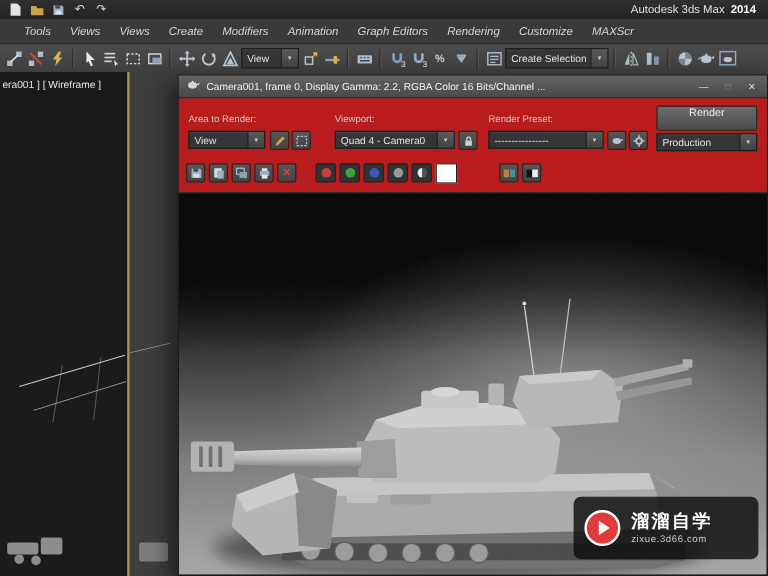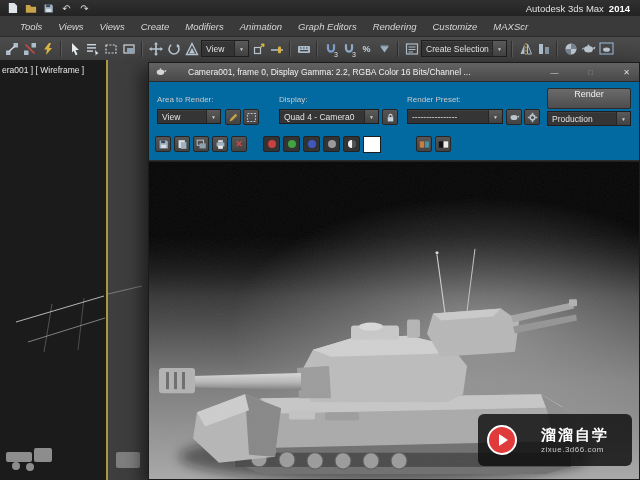--- a/index.html
+++ b/index.html
@@ -44,41 +44,41 @@
 
   .viewport{position:absolute;left:0;top:0;width:164px;height:100%;}
   .vp-canvas{position:absolute;left:0;top:0;width:106px;height:100%;background:#1b1b1b;border-right:2px solid #ab9840;}
   .vp-label{position:absolute;left:2px;top:5px;font-size:8.5px;color:#e8e8e8;white-space:nowrap;z-index:2;}
   .vp-svg{position:absolute;inset:0;}
 
   
   .rfw{position:absolute;left:148px;top:2px;right:0;bottom:0;background:#444;border:1px solid #1b1b1b;
        box-shadow:-7px 7px 16px rgba(0,0,0,.5);display:flex;flex-direction:column;}
   .rfw-tb{height:18px;background:linear-gradient(#636363,#494949);border-bottom:1px solid #2a2a2a;
-          display:flex;align-items:center;padding:0 5px;gap:21px;flex:none;}
+          display:flex;align-items:center;padding:0 5px;gap:5px;flex:none;}
   .rfw-title{flex:1;font-size:8.5px;color:#f2f2f2;white-space:nowrap;overflow:hidden;}
   .winbtn{width:15px;height:13px;display:flex;align-items:center;justify-content:center;font-size:8px;color:#ddd;flex:none;}
   .winbtn.dis{color:#8d8d8d;}
 
-  .rfw-controls{height:78px;position:relative;background:#0369a1;border-bottom:1px solid #2d2d2d;flex:none;font-size:8px;color:#c9c9c9;}
+  .rfw-controls{height:78px;position:relative;background:#b91c1c;border-bottom:1px solid #2d2d2d;flex:none;font-size:8px;color:#c9c9c9;}
   .lbl{position:absolute;white-space:nowrap;}
   .rfw-tools{position:absolute;left:6px;right:6px;top:52px;height:20px;display:flex;align-items:center;gap:3px;}
   .chb{width:17px;height:16px;background:#333;border:1px solid #222;border-radius:2px;display:flex;align-items:center;justify-content:center;flex:none;box-sizing:border-box;}
   .dot{width:8px;height:8px;border-radius:50%;display:block;}
   .swatch{width:16px;height:15px;background:#fff;border:1px solid #1c1c1c;flex:none;}
 
   .rfw-img{flex:1;background:#000;position:relative;overflow:hidden;border-top:1px solid #202020;}
   .rfw-img svg{position:absolute;inset:0;width:100%;height:100%;}
 
   .renderbtn{position:absolute;right:8px;top:6px;width:82px;height:19px;background:linear-gradient(#6b6b6b,#4d4d4d);
              border:1px solid #292929;border-radius:2px;color:#efefef;font-size:9px;display:flex;align-items:flex-start;justify-content:center;}
 
   
   .wm{position:absolute;left:478px;top:414px;width:154px;height:52px;background:rgba(14,14,14,.82);border-radius:6px;
-      display:flex;align-items:center;gap:24px;padding:0 9px;box-sizing:border-box;z-index:40;}
+      display:flex;align-items:center;gap:9px;padding:0 9px;box-sizing:border-box;z-index:40;}
   .wm-logo{width:30px;height:30px;border-radius:50%;background:#e03a3a;border:2px solid #fff;box-sizing:border-box;
            display:flex;align-items:center;justify-content:center;flex:none;}
   .wm-play{width:0;height:0;border-left:9px solid #fff;border-top:6px solid transparent;border-bottom:6px solid transparent;margin-left:3px;}
   .wm-name{font-size:15px;font-weight:bold;color:#fff;letter-spacing:2px;line-height:17px;}
   .wm-site{font-size:8px;color:#c9c9c9;letter-spacing:.5px;margin-top:2px;}
 </style>
 </head>
 <body>
 
 <div class="screen">
@@ -330,21 +330,21 @@
           <svg width="11" height="11" viewBox="0 0 14 14">
               <path d="M2 12l1.2-3.4 6.4-6.4 2.2 2.2-6.4 6.4z" fill="#c9a34a"></path>
             </svg>
           </span>
         <span class="sb" style="position:absolute;left:94px;top:27px">
           <svg width="11" height="11" viewBox="0 0 14 14">
               <rect x="2" y="2" width="10" height="10" fill="none" stroke="#b9c4ce" stroke-width="1.3" stroke-dasharray="2.4 1.6"></rect>
             </svg>
           </span>
 
-        <span class="lbl" style="left:130px;top:13px">Display:</span>
+        <span class="lbl" style="left:130px;top:13px">Viewport:</span>
         <div class="dd" style="position:absolute;left:130px;top:27px;width:100px">
           <span class="txt">Quad 4 - Camera0</span>
           <span class="arw">▼</span>
         </div>
         <span class="sb" style="position:absolute;left:233px;top:27px">
           <svg width="11" height="11" viewBox="0 0 14 14">
               <rect x="3.5" y="6.5" width="7" height="5.5" fill="#c9d2da"></rect>
               <path d="M5 6.5V5a2 2 0 0 1 4 0v1.5" fill="none" stroke="#c9d2da" stroke-width="1.4"></path>
             </svg>
           </span>

